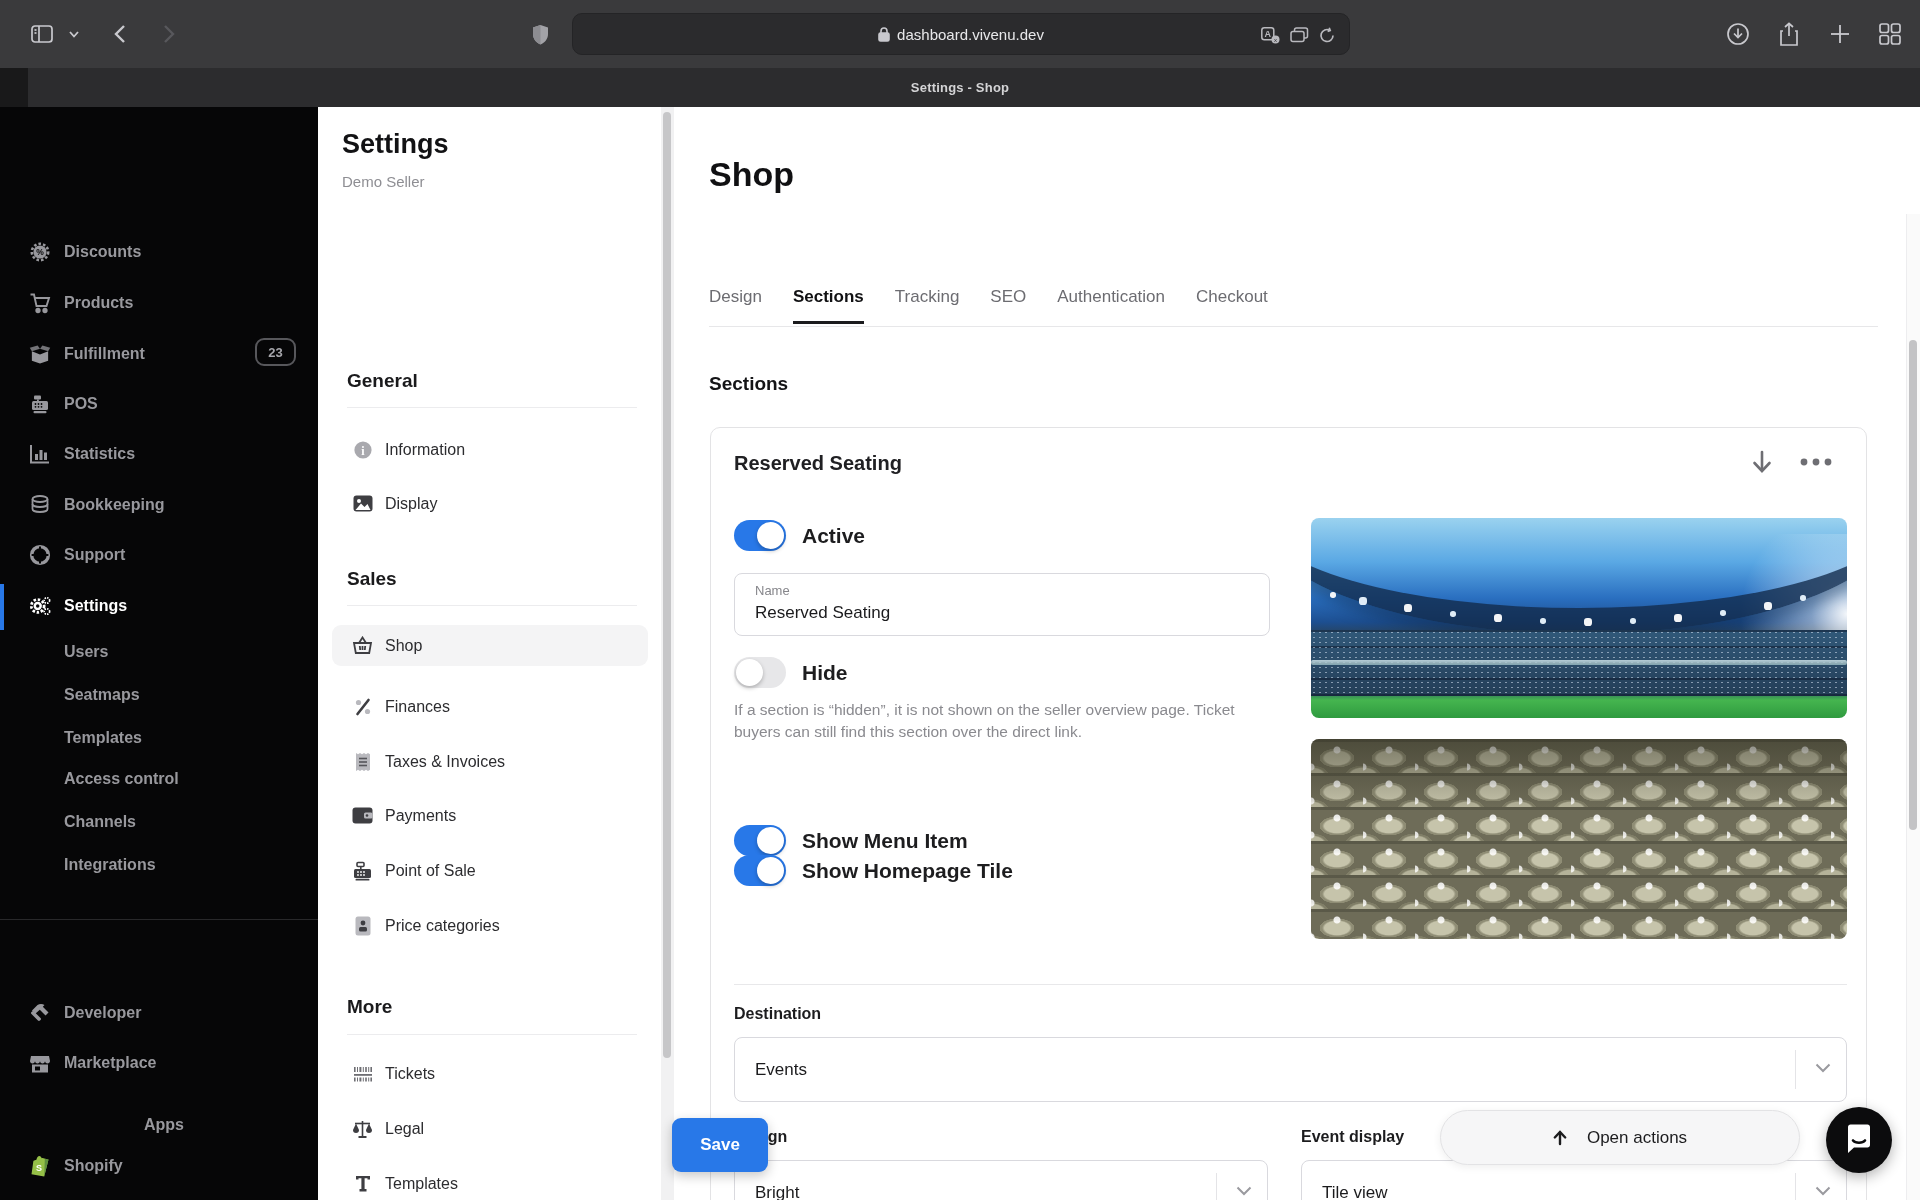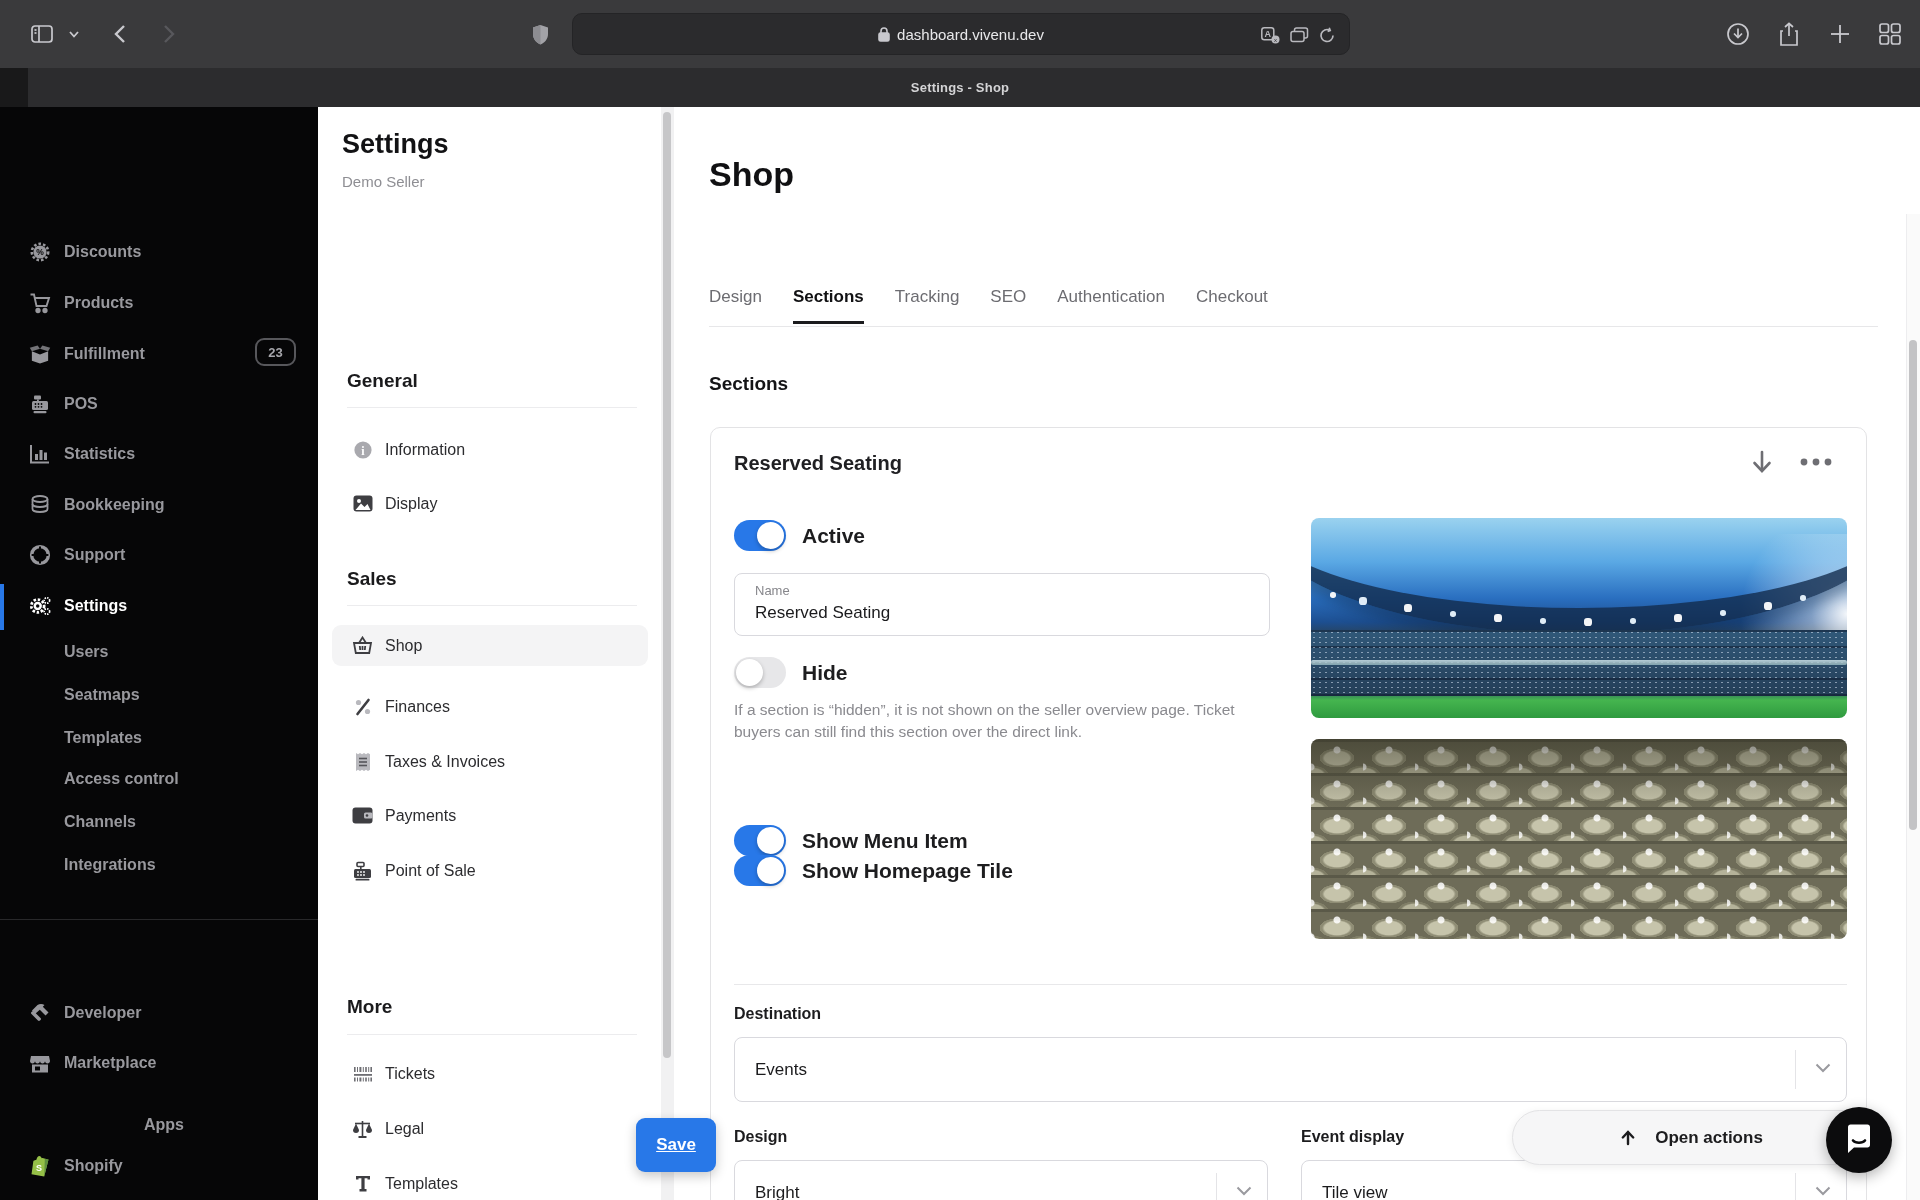--- a/index.html
+++ b/index.html
@@ -78,26 +78,26 @@
   .shot { position:absolute; left:600px; width:536px; height:200px; border-radius:8px; overflow:hidden; }
 
   .card-hr { position:absolute; left:23px; top:556px; width:1113px; height:1px; background:#e8e8ea; }
   .f-label { position:absolute; font-size:16px; font-weight:700; color:#1c1c1e; }
   .select { position:absolute; border:1px solid #d9d9de; border-radius:8px; background:#fff; height:65px; }
   .select .sval { position:absolute; left:20px; top:22px; font-size:17px; color:#1b1b1d; }
   .select .ssep { position:absolute; right:50px; top:12px; bottom:12px; width:1px; background:#e4e4e7; }
   .select .schev { position:absolute; right:15px; top:25px; color:#9a9a9f; }
 
   
-  .save-btn { position:absolute; left:636px; top:1118px; width:80px; height:54px; background:#2878e8; color:#fff;
+  .save-btn { position:absolute; left:672px; top:1118px; width:96px; height:54px; background:#2878e8; color:#fff;
     font-size:17px; font-weight:700; border:none; border-radius:9px; box-shadow:0 4px 12px rgba(0,0,0,.22);
-    display:flex; align-items:center; justify-content:center; z-index:40;text-decoration:underline; }
-  .actions-pill { position:absolute; left:1512px; top:1110px; width:360px; height:55px; border-radius:28px;
+    display:flex; align-items:center; justify-content:center; z-index:40; }
+  .actions-pill { position:absolute; left:1440px; top:1110px; width:360px; height:55px; border-radius:28px;
     background:#f6f6f7; border:1px solid #e3e3e5; box-shadow:0 2px 8px rgba(0,0,0,.07); z-index:40;
-    display:flex; align-items:center; justify-content:center; gap:20px; font-size:17px; font-weight:700; color:#1c1c1e; }
+    display:flex; align-items:center; justify-content:center; gap:20px; font-size:17px; font-weight:400; color:#1c1c1e; }
   .chat-fab { position:absolute; left:1826px; top:1107px; width:66px; height:66px; border-radius:50%;
     background:#0c0c0d; z-index:50; display:flex; align-items:center; justify-content:center; box-shadow:0 4px 14px rgba(0,0,0,.3); }
 
   .page-scroll-track { position:absolute; right:0; top:107px; width:14px; height:1093px; background:#fafafa; border-left:1px solid #ededef; }
   .page-scroll-thumb { position:absolute; right:3px; top:340px; width:8px; height:490px; background:#c3c3c5; border-radius:4px; }
 
   
   .stadium { background:linear-gradient(180deg,#9ad2ef 0%,#5aa8e4 22%,#2a6fc0 40%,#1d4f91 52%,#27435f 58%,#2c4d68 82%,#2f6b60 87%,#45b54f 91%,#2f9a3f 100%); }
   .stadium .flare { position:absolute; left:55%; top:8%; width:90%; height:80%;
     background:radial-gradient(circle at 50% 50%, rgba(255,255,255,.95) 0%, rgba(255,255,255,.45) 14%, rgba(255,255,255,0) 42%); }
@@ -469,20 +469,30 @@
             <circle cx="9" cy="11" r=".9"></circle>
             <circle cx="12" cy="11" r=".9"></circle>
             <circle cx="6" cy="14" r=".9"></circle>
             <circle cx="9" cy="14" r=".9"></circle>
             <circle cx="12" cy="14" r=".9"></circle>
           </g>
         </svg>
       </span>
     <span class="lbl">Point of Sale</span>
   </div>
+  <div class="p-row" style="top:798px;">
+    <span class="ic">
+        <svg width="16" height="20" viewBox="0 0 16 20">
+          <rect x="0.5" y="0.5" width="15" height="19" rx="2.5" fill="#b9b9be"></rect>
+          <circle cx="8" cy="7" r="2.4" fill="#3e3e42"></circle>
+          <rect x="4" y="11" width="8" height="4.5" rx="1.5" fill="#3e3e42"></rect>
+        </svg>
+      </span>
+    <span class="lbl">Price categories</span>
+  </div>
 
   <div class="p-head" style="top:889px;">More</div>
   <div class="p-div" style="top:927px;"></div>
 
   <div class="p-row" style="top:946px;">
     <span class="ic">
         <svg width="20" height="16" viewBox="0 0 20 16" fill="#6e6e73">
           <rect x="1" y="1" width="1.6" height="5"></rect>
           <rect x="4" y="1" width="1" height="5"></rect>
           <rect x="6.4" y="1" width="2" height="5"></rect>

